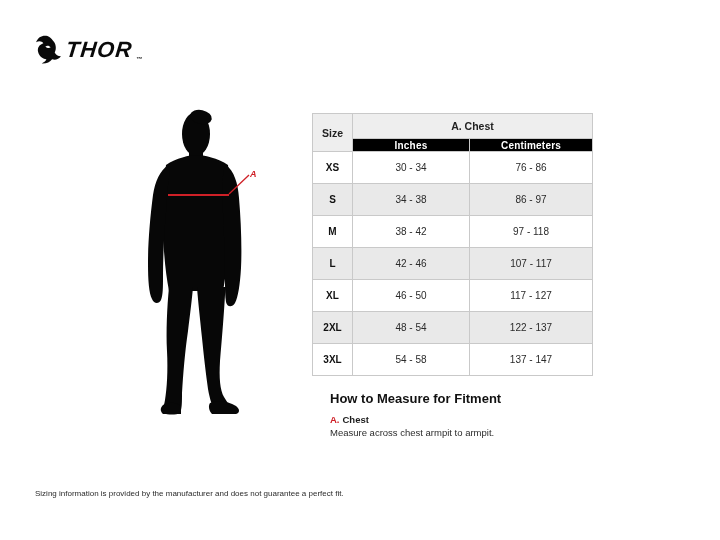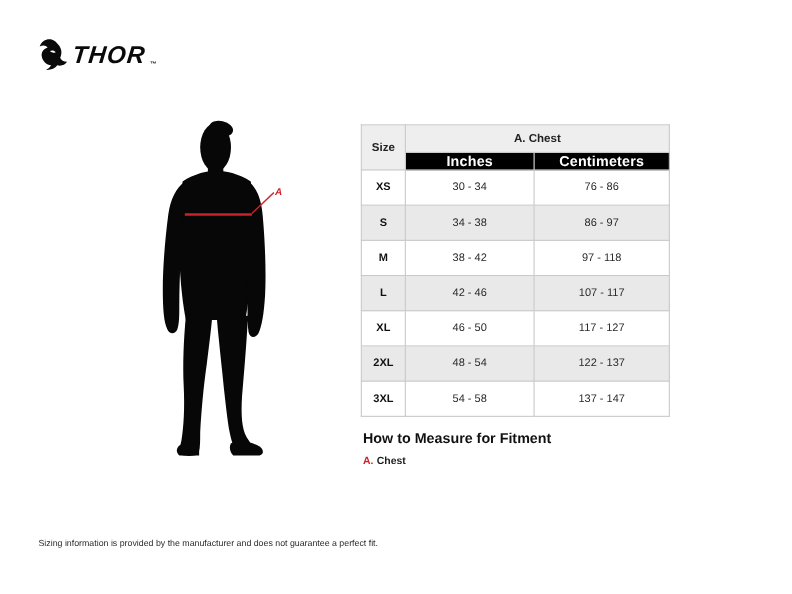--- a/index.html
+++ b/index.html
@@ -13,31 +13,31 @@
              color:#0a0a0a;transform:skewX(-6deg);line-height:1;}
   .logo-mark{font-size:6px;font-weight:700;color:#0a0a0a;align-self:flex-end;margin-bottom:2px;}
 
   
   .figure-svg{position:absolute;left:130px;top:103px;width:150px;height:320px;}
 
   
   .chart-title{position:absolute;left:330px;top:85px;width:290px;
                font-size:12.5px;font-weight:700;color:#111;letter-spacing:-0.1px;}
 
-  table.size-table{position:absolute;left:328px;top:113px;width:280px;
+  table.size-table{position:absolute;left:312px;top:113px;width:280px;
                    border-collapse:collapse;table-layout:fixed;
                    border:1px solid #a8a8a8;}
   .size-table th,.size-table td{border:1px solid #c9c9c9;text-align:center;
                    vertical-align:middle;padding:0;}
   .size-table col.c-size{width:40px;}
   .size-table col.c-in{width:117px;}
   .size-table col.c-cm{width:123px;}
   th.h-size{background:#eeeeee;font-size:10.5px;font-weight:700;color:#222;}
   th.h-group{background:#eeeeee;font-size:10.5px;font-weight:700;color:#222;height:24px;}
-  th.h-unit{background:#000;color:#fff;font-size:13px;font-weight:700;height:12px;letter-spacing:0.2px;}
+  th.h-unit{background:#000;color:#fff;font-size:10px;font-weight:700;height:12px;letter-spacing:0.2px;}
   .size-table tr.data-row{height:32px;}
   .size-table tr.data-row td{font-size:10px;color:#2a2a2a;background:#fff;text-align:center;}
   .size-table tr.data-row td.cell-size{font-weight:700;color:#111;}
   .size-table tr.alt td{background:#e9e9e9;}
 
   .howto-heading{position:absolute;left:330px;top:391px;font-size:13px;font-weight:700;color:#111;text-align:right;}
   .measure-key-line{position:absolute;left:330px;top:414px;font-size:9.5px;font-weight:700;color:#1c1c1c;}
   .measure-key-line .key{color:#cf2027;margin-right:3px;}
   .measure-desc{position:absolute;left:330px;top:427px;font-size:9.5px;color:#2c2c2c;}
 
@@ -148,18 +148,19 @@
       <td>54 - 58</td>
       <td>137 - 147</td>
     </tr>
   </tbody>
     </table>
 
   <div class="howto-heading">How to Measure for Fitment</div>
   <div class="measure-key-line">
     <span class="key">A.</span><span>Chest</span>
   </div>
+  <div class="measure-desc">Measure across chest armpit to armpit.</div>
 
   <div class="disclaimer">
     <div>Sizing information is provided by the manufacturer and does not guarantee a perfect fit.</div>
   </div>
 
 </div>
 
 </body></html>

